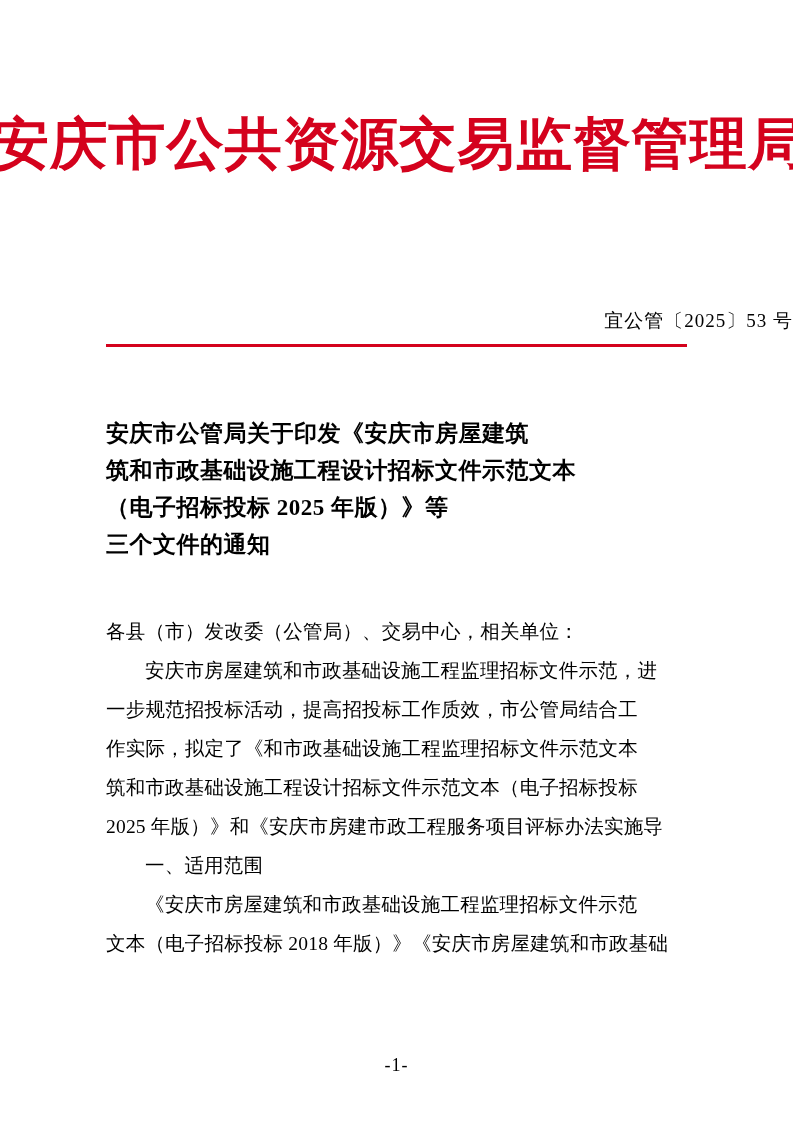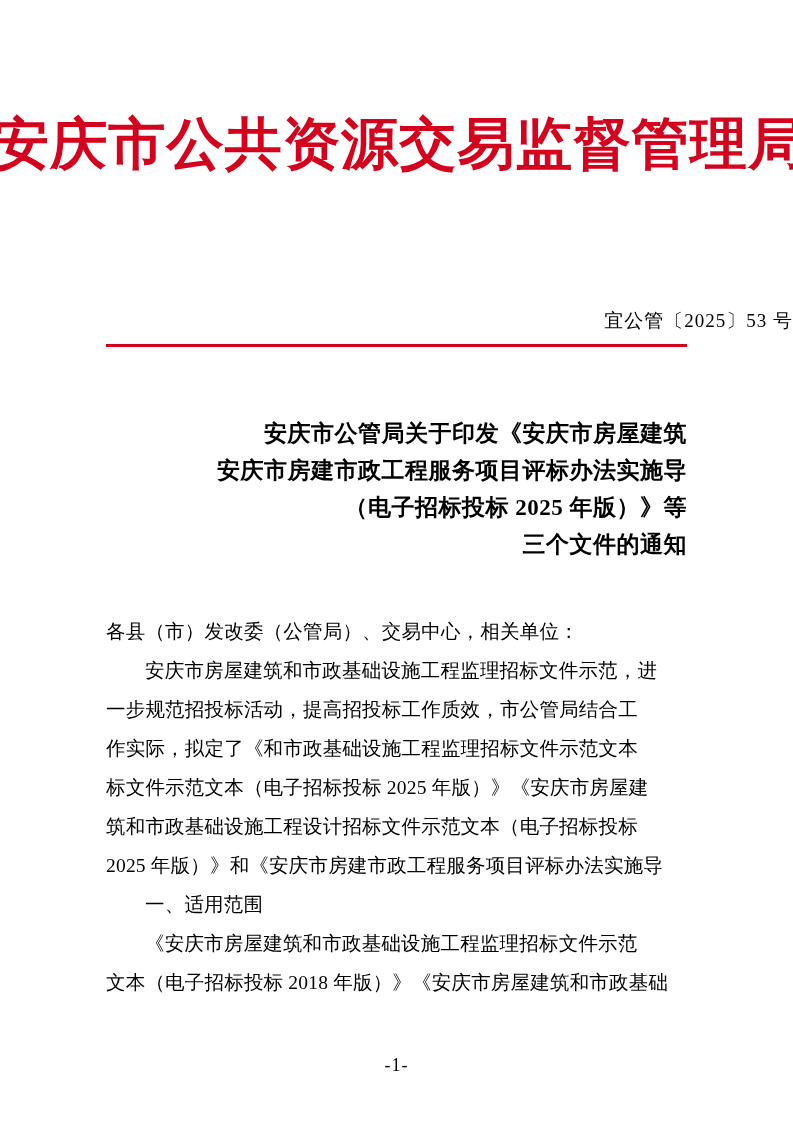--- a/index.html
+++ b/index.html
@@ -58,21 +58,21 @@
     width: 581px;
     height: 3px;
     background: #d4021d;
   }
   
   .title-block {
     position: absolute;
     top: 415px;
     left: 106px;
     width: 581px;
-    text-align: right;
+    text-align: left;
     font-size: 23px;
     font-weight: bold;
     line-height: 37px;
     letter-spacing: 0.5px;
   }
   .title-block div {
     white-space: nowrap;
   }
   
   .body-text {
@@ -108,31 +108,30 @@
 <div class="page">
 
   <div class="masthead">安庆市公共资源交易监督管理局文件</div>
 
   <div class="doc-number">宜公管〔2025〕53 号</div>
 
   <div class="red-rule"></div>
 
   <div class="title-block">
     <div>安庆市公管局关于印发《安庆市房屋建筑</div>
-    <div>安庆市房建市政工程服务项目评标办法实施导</div>
+    <div>筑和市政基础设施工程设计招标文件示范文本</div>
     <div>（电子招标投标 2025 年版）》等</div>
     <div>三个文件的通知</div>
   </div>
 
   <div class="body-text">
     <p>各县（市）发改委（公管局）、交易中心，相关单位：</p>
     <p class="indent2">安庆市房屋建筑和市政基础设施工程监理招标文件示范，进</p>
     <p>一步规范招投标活动，提高招投标工作质效，市公管局结合工</p>
     <p>作实际，拟定了《和市政基础设施工程监理招标文件示范文本</p>
-    <p>标文件示范文本（电子招标投标 2025 年版）》《安庆市房屋建</p>
     <p>筑和市政基础设施工程设计招标文件示范文本（电子招标投标</p>
     <p>2025 年版）》和《安庆市房建市政工程服务项目评标办法实施导</p>
     <p class="indent-head">一、适用范围</p>
     <p class="indent2">《安庆市房屋建筑和市政基础设施工程监理招标文件示范</p>
     <p>文本（电子招标投标 2018 年版）》《安庆市房屋建筑和市政基础</p>
   </div>
 
   <div class="page-number">-1-</div>
 
 </div>

